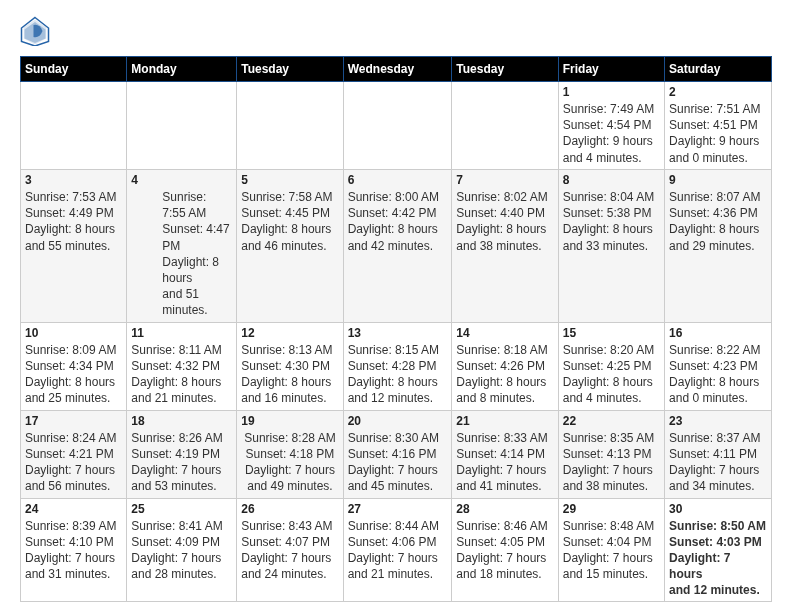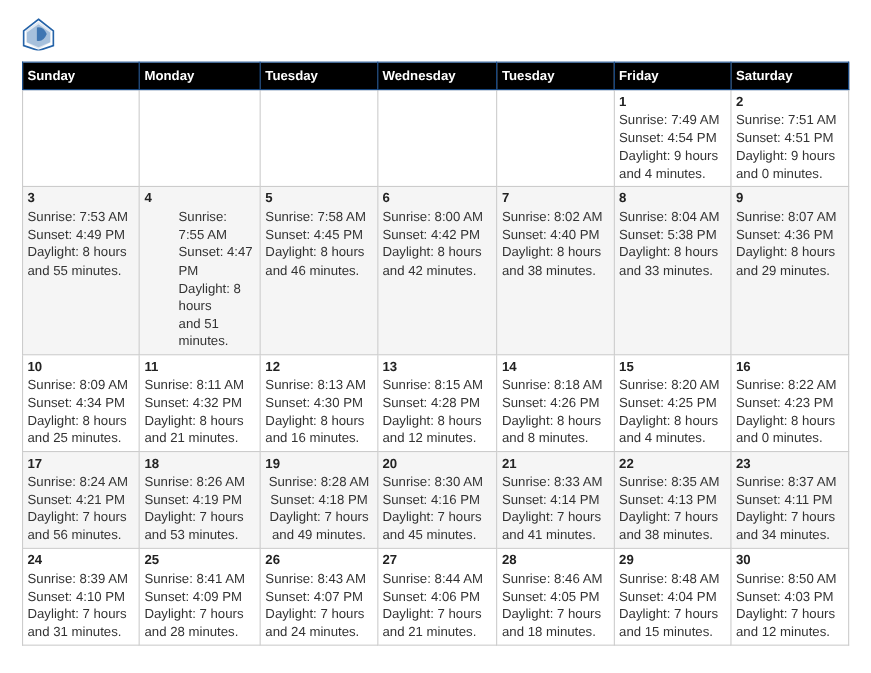--- a/index.html
+++ b/index.html
@@ -342,21 +342,21 @@
           </td>
           <td>
             <span class="day-num">29</span>
             <div class="day-info" style="white-space: pre-line;">Sunrise: 8:48 AM
 Sunset: 4:04 PM
 Daylight: 7 hours
 and 15 minutes.</div>
           </td>
           <td>
             <span class="day-num">30</span>
-            <div class="day-info" style="white-space: pre-line;">Sunrise: 8:50 AM
+            <div class="day-info" style="white-space: pre-line; font-weight: bold;">Sunrise: 8:50 AM
 Sunset: 4:03 PM
 Daylight: 7 hours
 and 12 minutes.</div>
           </td>
         </tr>
       </tbody>
   </table>
 </div>
 
 </body></html>

